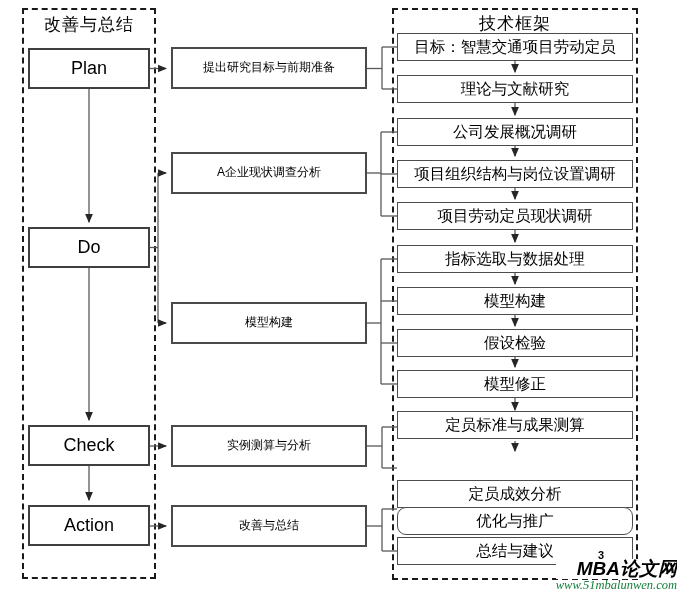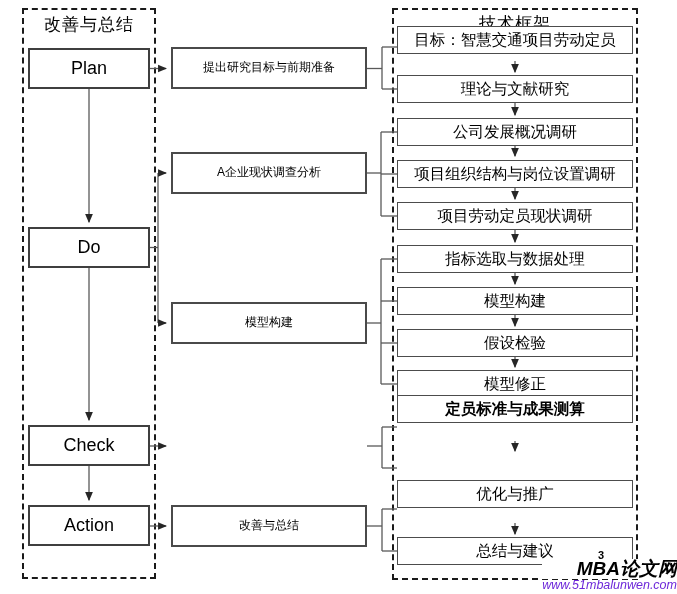--- a/index.html
+++ b/index.html
@@ -101,39 +101,40 @@
   <div class="frame-title" style="left:22px;top:13px;width:134px;">改善与总结</div>
 
   <div class="box lbox" style="top:48px;">Plan</div>
   <div class="box lbox" style="top:227px;">Do</div>
   <div class="box lbox" style="top:425px;">Check</div>
   <div class="box lbox" style="top:505px;">Action</div>
 
   <div class="box mbox" style="top:47px;">提出研究目标与前期准备</div>
   <div class="box mbox" style="top:152px;">A企业现状调查分析</div>
   <div class="box mbox" style="top:302px;">模型构建</div>
+  <div class="box mbox" style="top:425px;">实例测算与分析</div>
   <div class="box mbox" style="top:505px;">改善与总结</div>
 
   <div class="frame" style="left:392px;top:8px;width:246px;height:572px;"></div>
   <div class="frame-title" style="left:392px;top:12px;width:246px;">技术框架</div>
 
-  <div class="box rbox" style="top:26px;">目标：智慧交通项目劳动定员</div>
+  <div class="box rbox" style="top:33px;">目标：智慧交通项目劳动定员</div>
   <div class="box rbox" style="top:75px;">理论与文献研究</div>
   <div class="box rbox" style="top:118px;">公司发展概况调研</div>
   <div class="box rbox" style="top:160px;">项目组织结构与岗位设置调研</div>
   <div class="box rbox" style="top:245px;">指标选取与数据处理</div>
   <div class="box rbox" style="top:202px;">项目劳动定员现状调研</div>
   <div class="box rbox" style="top:287px;">模型构建</div>
   <div class="box rbox" style="top:329px;">假设检验</div>
   <div class="box rbox" style="top:370px;">模型修正</div>
-  <div class="box rbox" style="top:395px;font-weight:bold;">定员标准与成果测算</div>
+  <div class="box rbox" style="top:411px;">定员标准与成果测算</div>
   <div class="box rbox" style="top:480px;">定员成效分析</div>
-  <div class="box rbox" style="top:480px;">优化与推广</div>
+  <div class="box rbox" style="top:507px;border-radius:9px;">优化与推广</div>
   <div class="box rbox" style="top:537px;">总结与建议</div>
 
   <div class="page-num">3</div>
 
   <div class="watermark">
     <span class="wm-name">MBA论文网</span>
-    <span class="wm-url" style="color: #6d28d9;">www.51mbalunwen.com</span>
+    <span class="wm-url" style="color: #15803d; font-family: Liberation Serif, serif;">www.51mbalunwen.com</span>
   </div>
 
 </div>
 
 </body></html>

